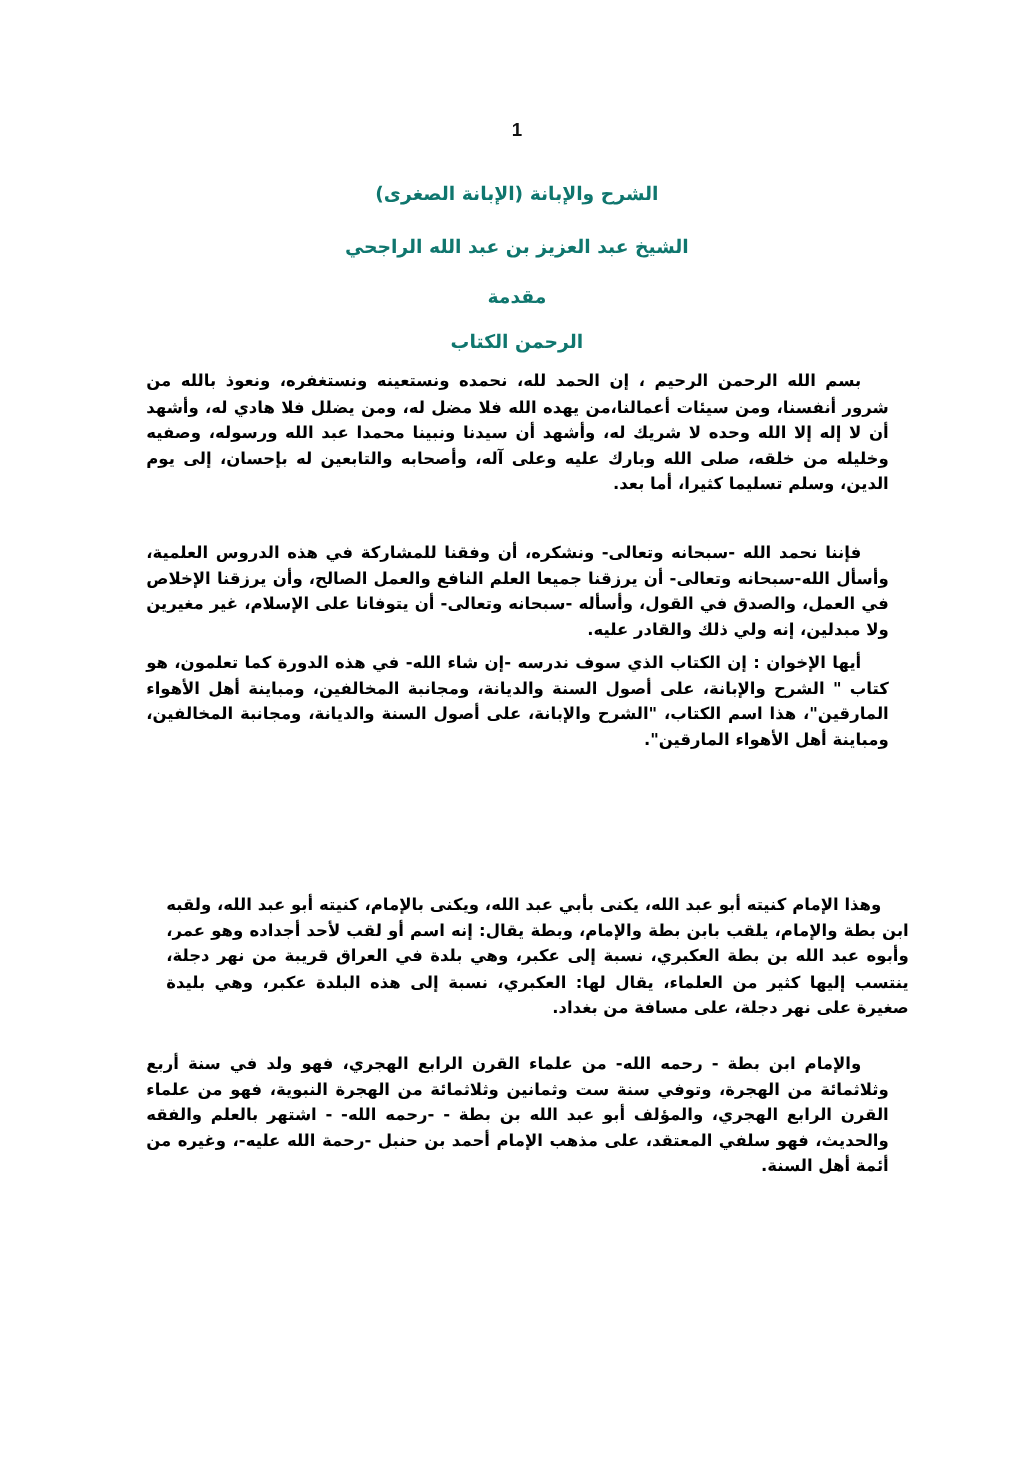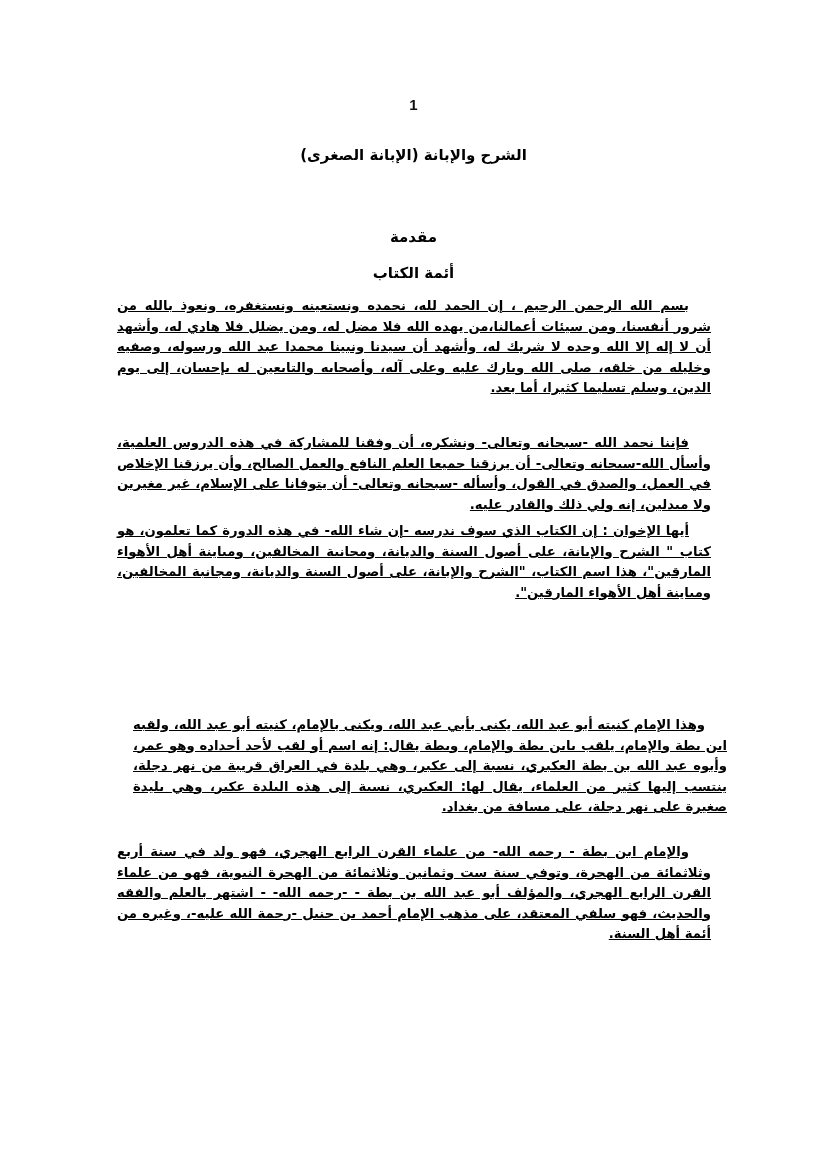--- a/index.html
+++ b/index.html
@@ -34,58 +34,58 @@
     }
     .heading {
       position: absolute;
       left: 0;
       width: 827px;
       text-align: center;
       direction: rtl;
       font-family: "DejaVu Sans", sans-serif;
       font-weight: bold;
       font-size: 15px;
-      color: #000000;
+      color: #0f766e;
     }
     .h-title   { top: 146px; }
     .h-author  { top: 188px; }
     .h-intro   { top: 228px; }
     .h-section { top: 264px; }
 
     .body-text {
       position: absolute;
       left: 117px;
       width: 594px;
       direction: rtl;
       text-align: justify;
       text-align-last: right;
       font-family: "DejaVu Sans", sans-serif;
       font-weight: bold;
       font-size: 13.2px;
       line-height: 20.5px;
       color: #000;
       margin: 0;
       text-indent: 22px;
-      text-decoration: underline;
     }
     .p1 { top: 296px; }
     .p2 { top: 433px; }
     .p3 { top: 521px; }
     .p4 { top: 648px; }
     .p5 { top: 715px; margin-left: 16px; }
     .p6 { top: 842px; }
   </style>
 </head>
 <body>
 
 <div class="page">
   <div class="page-number">1</div>
 
   <div class="heading h-title">الشرح والإبانة (الإبانة الصغرى)</div>
+  <div class="heading h-author">الشيخ عبد العزيز بن عبد الله الراجحي</div>
   <div class="heading h-intro">مقدمة</div>
-  <div class="heading h-section">أئمة الكتاب</div>
+  <div class="heading h-section">الرحمن الكتاب</div>
 
   <p class="body-text p1">بسم الله الرحمن الرحيم ، إن الحمد لله، نحمده ونستعينه ونستغفره، ونعوذ بالله من شرور أنفسنا، ومن سيئات أعمالنا،من يهده الله فلا مضل له، ومن يضلل فلا هادي له، وأشهد أن لا إله إلا الله وحده لا شريك له، وأشهد أن سيدنا ونبينا محمدا عبد الله ورسوله، وصفيه وخليله من خلقه، صلى الله وبارك عليه وعلى آله، وأصحابه والتابعين له بإحسان، إلى يوم الدين، وسلم تسليما كثيرا، أما بعد.</p>
   <p class="body-text p2">فإننا نحمد الله -سبحانه وتعالى- ونشكره، أن وفقنا للمشاركة في هذه الدروس العلمية، وأسأل الله-سبحانه وتعالى- أن يرزقنا جميعا العلم النافع والعمل الصالح، وأن يرزقنا الإخلاص في العمل، والصدق في القول، وأسأله -سبحانه وتعالى- أن يتوفانا على الإسلام، غير مغيرين ولا مبدلين، إنه ولي ذلك والقادر عليه.</p>
   <p class="body-text p3">أيها الإخوان : إن الكتاب الذي سوف ندرسه -إن شاء الله- في هذه الدورة كما تعلمون، هو كتاب " الشرح والإبانة، على أصول السنة والديانة، ومجانبة المخالفين، ومباينة أهل الأهواء المارقين"، هذا اسم الكتاب، "الشرح والإبانة، على أصول السنة والديانة، ومجانبة المخالفين، ومباينة أهل الأهواء المارقين".</p>
   <p class="body-text p5">وهذا الإمام كنيته أبو عبد الله، يكنى بأبي عبد الله، ويكنى بالإمام، كنيته أبو عبد الله، ولقبه ابن بطة والإمام، يلقب بابن بطة والإمام، وبطة يقال: إنه اسم أو لقب لأحد أجداده وهو عمر، وأبوه عبد الله بن بطة العكبري، نسبة إلى عكبر، وهي بلدة في العراق قريبة من نهر دجلة، ينتسب إليها كثير من العلماء، يقال لها: العكبري، نسبة إلى هذه البلدة عكبر، وهي بليدة صغيرة على نهر دجلة، على مسافة من بغداد.</p>
   <p class="body-text p6">والإمام ابن بطة - رحمه الله- من علماء القرن الرابع الهجري، فهو ولد في سنة أربع وثلاثمائة من الهجرة، وتوفي سنة ست وثمانين وثلاثمائة من الهجرة النبوية، فهو من علماء القرن الرابع الهجري، والمؤلف أبو عبد الله بن بطة - -رحمه الله- - اشتهر بالعلم والفقه والحديث، فهو سلفي المعتقد، على مذهب الإمام أحمد بن حنبل -رحمة الله عليه-، وغيره من أئمة أهل السنة.</p>
 </div>
 
 </body></html>

